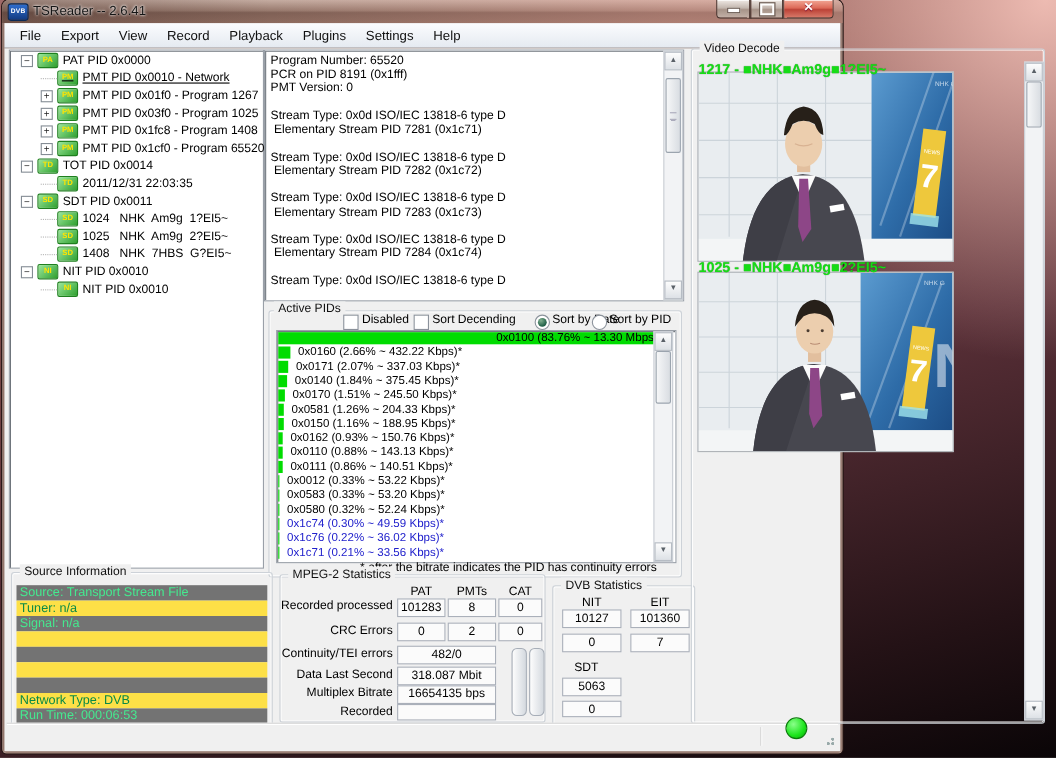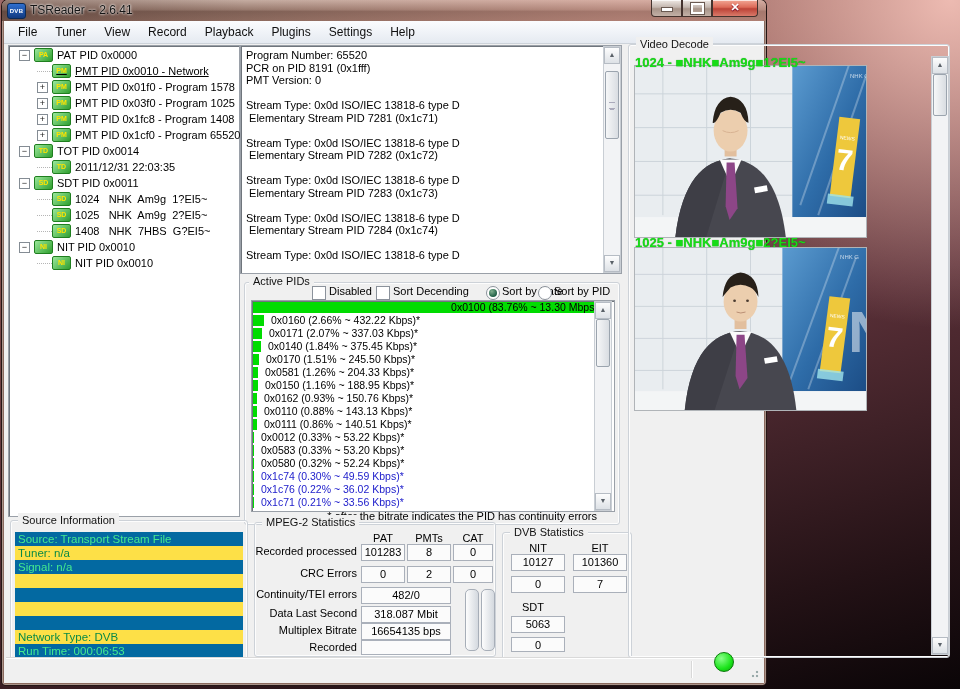--- a/index.html
+++ b/index.html
@@ -75,21 +75,21 @@
   .prow{position:relative;height:13px;}
   .pbar{position:absolute;left:1px;top:1px;height:11px;background:#00dc00;}
   .plabel{position:absolute;top:0;font-size:10.5px;line-height:13px;color:#000;white-space:pre;}
   .plabel.c-blue{color:#2121cc;}
   .plabel.inbar{right:12px;left:auto;}
   #apnote{position:absolute;right:22px;top:227px;font-size:11px;color:#000;}
   
   #srcbox{left:6px;top:476px;width:236px;height:138px;}
   #srows{position:absolute;left:4px;top:11px;right:4px;}
   .srow{height:14px;line-height:14px;font-size:11.5px;padding-left:3px;white-space:pre;}
-  .srow.dark{background:#0369a1;color:#45e98f;}
+  .srow.dark{background:#737373;color:#45e98f;}
   .srow.light{background:#fde047;color:#0a8a46;}
   
   #mpeg2{left:250px;top:478px;width:240px;height:133px;}
   #dvb{left:498px;top:488px;width:128px;height:133px;}
   .m-h{position:absolute;font-size:11px;color:#000;text-align:center;top:9px;}
   .m-l{position:absolute;left:0;width:102px;text-align:right;font-size:11px;color:#000;line-height:15px;}
   .m-b{position:absolute;height:15px;background:#fbfbfb;border:1px solid #aab0ba;
     font-size:11px;text-align:center;line-height:15px;color:#000;}
   .gauge{position:absolute;width:12px;height:60px;border-radius:5px;border:1px solid #a7aeb8;
     background:linear-gradient(90deg,#fdfdfd,#d4d9df);}
@@ -127,36 +127,36 @@
           <i></i>
         </div>
       <div class="cap" id="btn-close">
           <i>✕</i>
         </div>
     </div>
   </div>
 
   <div id="menubar">
       <span class="mitem">File</span>
-      <span class="mitem">Tuner</span>
+      <span class="mitem">Export</span>
       <span class="mitem">View</span>
       <span class="mitem">Record</span>
       <span class="mitem">Playback</span>
       <span class="mitem">Plugins</span>
       <span class="mitem">Settings</span>
       <span class="mitem">Help</span>
     </div>
 
   <div id="client">
 
     <div class="sunken" style="position:absolute;left:4px;top:1px;width:230px;height:470px;">
       <div id="tree">
           <div class="trow" style="padding-left: 6px;"><span class="texp">−</span><span class="ticon">PA</span><span class="tlabel">PAT PID 0x0000</span></div>
           <div class="trow" style="padding-left: 24px; text-decoration: underline;"><span class="tcon"></span><span class="ticon">PM</span><span class="tlabel">PMT PID 0x0010 - Network</span></div>
-          <div class="trow" style="padding-left: 24px;"><span class="texp">+</span><span class="ticon">PM</span><span class="tlabel">PMT PID 0x01f0 - Program 1578</span></div>
+          <div class="trow" style="padding-left: 24px;"><span class="texp">+</span><span class="ticon">PM</span><span class="tlabel">PMT PID 0x01f0 - Program 1267</span></div>
           <div class="trow" style="padding-left: 24px;"><span class="texp">+</span><span class="ticon">PM</span><span class="tlabel">PMT PID 0x03f0 - Program 1025</span></div>
           <div class="trow" style="padding-left: 24px;"><span class="texp">+</span><span class="ticon">PM</span><span class="tlabel">PMT PID 0x1fc8 - Program 1408</span></div>
           <div class="trow" style="padding-left: 24px;"><span class="texp">+</span><span class="ticon">PM</span><span class="tlabel">PMT PID 0x1cf0 - Program 65520</span></div>
           <div class="trow" style="padding-left: 6px;"><span class="texp">−</span><span class="ticon">TD</span><span class="tlabel">TOT PID 0x0014</span></div>
           <div class="trow" style="padding-left: 24px;"><span class="tcon"></span><span class="ticon">TD</span><span class="tlabel">2011/12/31 22:03:35</span></div>
           <div class="trow" style="padding-left: 6px;"><span class="texp">−</span><span class="ticon">SD</span><span class="tlabel">SDT PID 0x0011</span></div>
           <div class="trow" style="padding-left: 24px;"><span class="tcon"></span><span class="ticon">SD</span><span class="tlabel">1024   NHK  Am9g  1?EI5~</span></div>
           <div class="trow" style="padding-left: 24px;"><span class="tcon"></span><span class="ticon">SD</span><span class="tlabel">1025   NHK  Am9g  2?EI5~</span></div>
           <div class="trow" style="padding-left: 24px;"><span class="tcon"></span><span class="ticon">SD</span><span class="tlabel">1408   NHK  7HBS  G?EI5~</span></div>
           <div class="trow" style="padding-left: 6px;"><span class="texp">−</span><span class="ticon">NI</span><span class="tlabel">NIT PID 0x0010</span></div>
@@ -314,21 +314,21 @@
       <span class="m-b" style="left:70px;top:21px;width:52px;">101360</span>
       <span class="m-b" style="left:8px;top:43px;width:52px;">0</span>
       <span class="m-b" style="left:70px;top:43px;width:52px;">7</span>
       <span class="m-h" style="left:8px;width:44px;top:68px;">SDT</span>
       <span class="m-b" style="left:8px;top:83px;width:52px;">5063</span>
       <span class="m-b" style="left:8px;top:104px;width:52px;height:13px;">0</span>
     </div>
 
     <div class="gbox" id="vdbox">
       <span class="gtitle">Video Decode</span>
-      <span class="vlabel" style="top:10px;">1024 - ■NHK■Am9g■1?EI5~</span>
+      <span class="vlabel" style="top:10px;">1217 - ■NHK■Am9g■1?EI5~</span>
       <div class="vframe" id="video1" style="top:20px;height:171px;">
           <svg viewBox="0 0 232 172" preserveAspectRatio="none">
             <defs>
               <linearGradient id="bg1" x1="0" y1="0" x2="1" y2="1">
                 <stop offset="0" stop-color="#5b9bd0"></stop>
                 <stop offset=".55" stop-color="#2e6ca8"></stop>
                 <stop offset="1" stop-color="#1c4d86"></stop>
               </linearGradient>
             </defs>
             <rect width="232" height="172" fill="#e9edf0"></rect>

